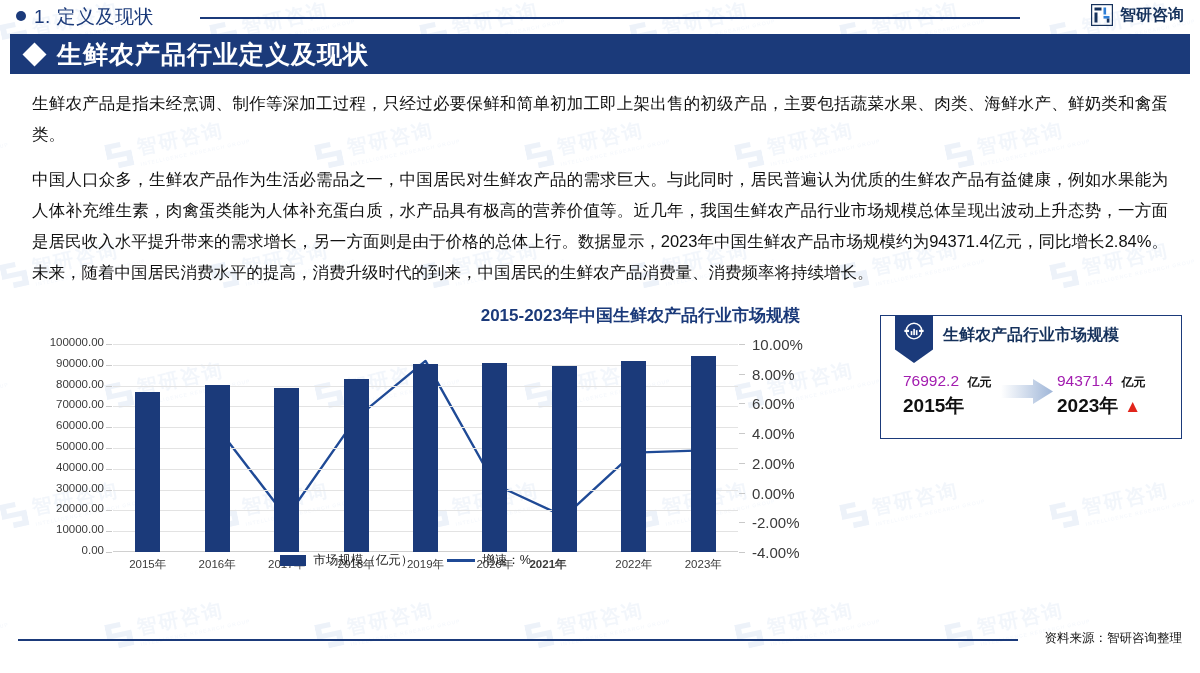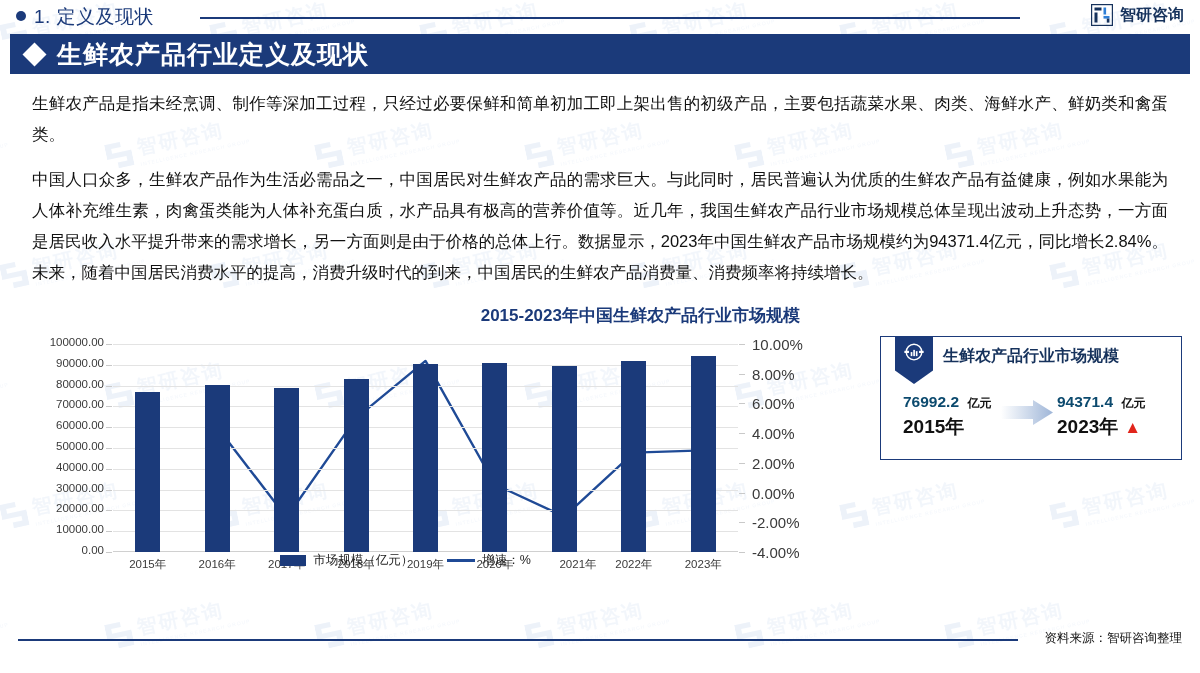--- a/index.html
+++ b/index.html
@@ -57,29 +57,29 @@
   .xlab{position:absolute;font-size:11.5px;color:#3a3a3a;text-align:center;width:70px;top:213px;}
   svg.lineplot{position:absolute;left:0;top:0;width:625px;height:208px;overflow:visible;}
 
   .legend{position:absolute;left:93px;top:252px;width:625px;display:flex;justify-content:center;
      align-items:center;gap:34px;font-size:12.5px;color:#222;}
   .lg-item{display:flex;align-items:center;gap:7px;}
   .lg-swatch{width:26px;height:11px;background:#1b3a7a;}
   .lg-line{width:28px;height:3px;background:#1f4a96;}
 
   
-  .infocard{position:absolute;right:18px;top:36px;width:300px;height:122px;
+  .infocard{position:absolute;right:18px;top:15px;width:300px;height:122px;
      border:1.5px solid #1b3a7a;background:#fff;z-index:11;}
   .ic-badge{position:absolute;left:14px;top:-1px;width:38px;height:42px;background:#1b3a7a;
      clip-path:polygon(0 0,100% 0,100% 72%,50% 100%,0 72%);display:flex;align-items:flex-start;
      justify-content:center;padding-top:6px;}
   .ic-title{position:absolute;left:62px;top:9px;font-size:16px;font-weight:bold;color:#16325c;}
   .ic-left{position:absolute;left:22px;top:56px;}
   .ic-right{position:absolute;left:176px;top:56px;}
-  .ic-num{font-size:15.5px;font-weight:bold;color:#0c4a6e;margin-top:12px;}
+  .ic-num{font-size:15.5px;font-weight:normal;color:#a21caf;margin-top:12px;}
   .ic-unit{font-size:12px;font-weight:bold;color:#111;margin-left:4px;}
   .ic-year{font-size:19px;font-weight:bold;color:#111;margin-top:2px;display:flex;align-items:center;gap:6px;}
   .up-arrow{color:#e1251b;font-size:17px;line-height:1;}
   .ic-arrow{position:absolute;left:118px;top:62px;width:56px;height:30px;}
 
   
   .footer{position:absolute;left:0;right:0;bottom:0;height:44px;z-index:10;}
   .ft-rule{position:absolute;left:18px;width:1000px;top:10px;height:1.5px;background:#1b3a7a;}
   .ft-src{position:absolute;right:18px;top:1px;font-size:12.5px;color:#111;}
   .ft-left{position:absolute;left:18px;top:22px;display:flex;align-items:center;gap:8px;}
@@ -485,21 +485,21 @@
         <div class="xlab" style="left: 69.1667px;">2016年</div>
         <div class="bar" style="left: 161.111px; bottom: 0px; height: 164.382px; background: rgb(27, 58, 122);"></div>
         <div class="xlab" style="left: 138.611px;">2017年</div>
         <div class="bar" style="left: 230.556px; bottom: 0px; height: 172.613px; background: rgb(27, 58, 122);"></div>
         <div class="xlab" style="left: 208.056px;">2018年</div>
         <div class="bar" style="left: 300px; bottom: 0px; height: 187.907px; background: rgb(27, 58, 122);"></div>
         <div class="xlab" style="left: 277.5px;">2019年</div>
         <div class="bar" style="left: 369.444px; bottom: 0px; height: 188.926px; background: rgb(27, 58, 122);"></div>
         <div class="xlab" style="left: 346.944px;">2020年</div>
         <div class="bar" style="left: 438.889px; bottom: 0px; height: 185.869px; background: rgb(27, 58, 122);"></div>
-        <div class="xlab" style="left: 430px;">2021年</div>
+        <div class="xlab" style="left: 400px; font-weight: bold;">2021年</div>
         <div class="bar" style="left: 508.333px; bottom: 0px; height: 190.871px; background: rgb(27, 58, 122);"></div>
         <div class="xlab" style="left: 485.833px;">2022年</div>
         <div class="bar" style="left: 577.778px; bottom: 0px; height: 196.293px; background: rgb(27, 58, 122);"></div>
         <div class="xlab" style="left: 555.278px;">2023年</div>
       </div>
   <div class="ylab" style="top: 210px; left: 0px; width: 84px;">0.00</div>
       <div class="ylab" style="top: 189.2px; left: 0px; width: 84px;">10000.00</div>
       <div class="ylab" style="top: 168px; left: 0px; width: 84px;">20000.00</div>
       <div class="ylab" style="top: 147.6px; left: 0px; width: 84px;">30000.00</div>
       <div class="ylab" style="top: 126.8px; left: 0px; width: 84px;">40000.00</div>

